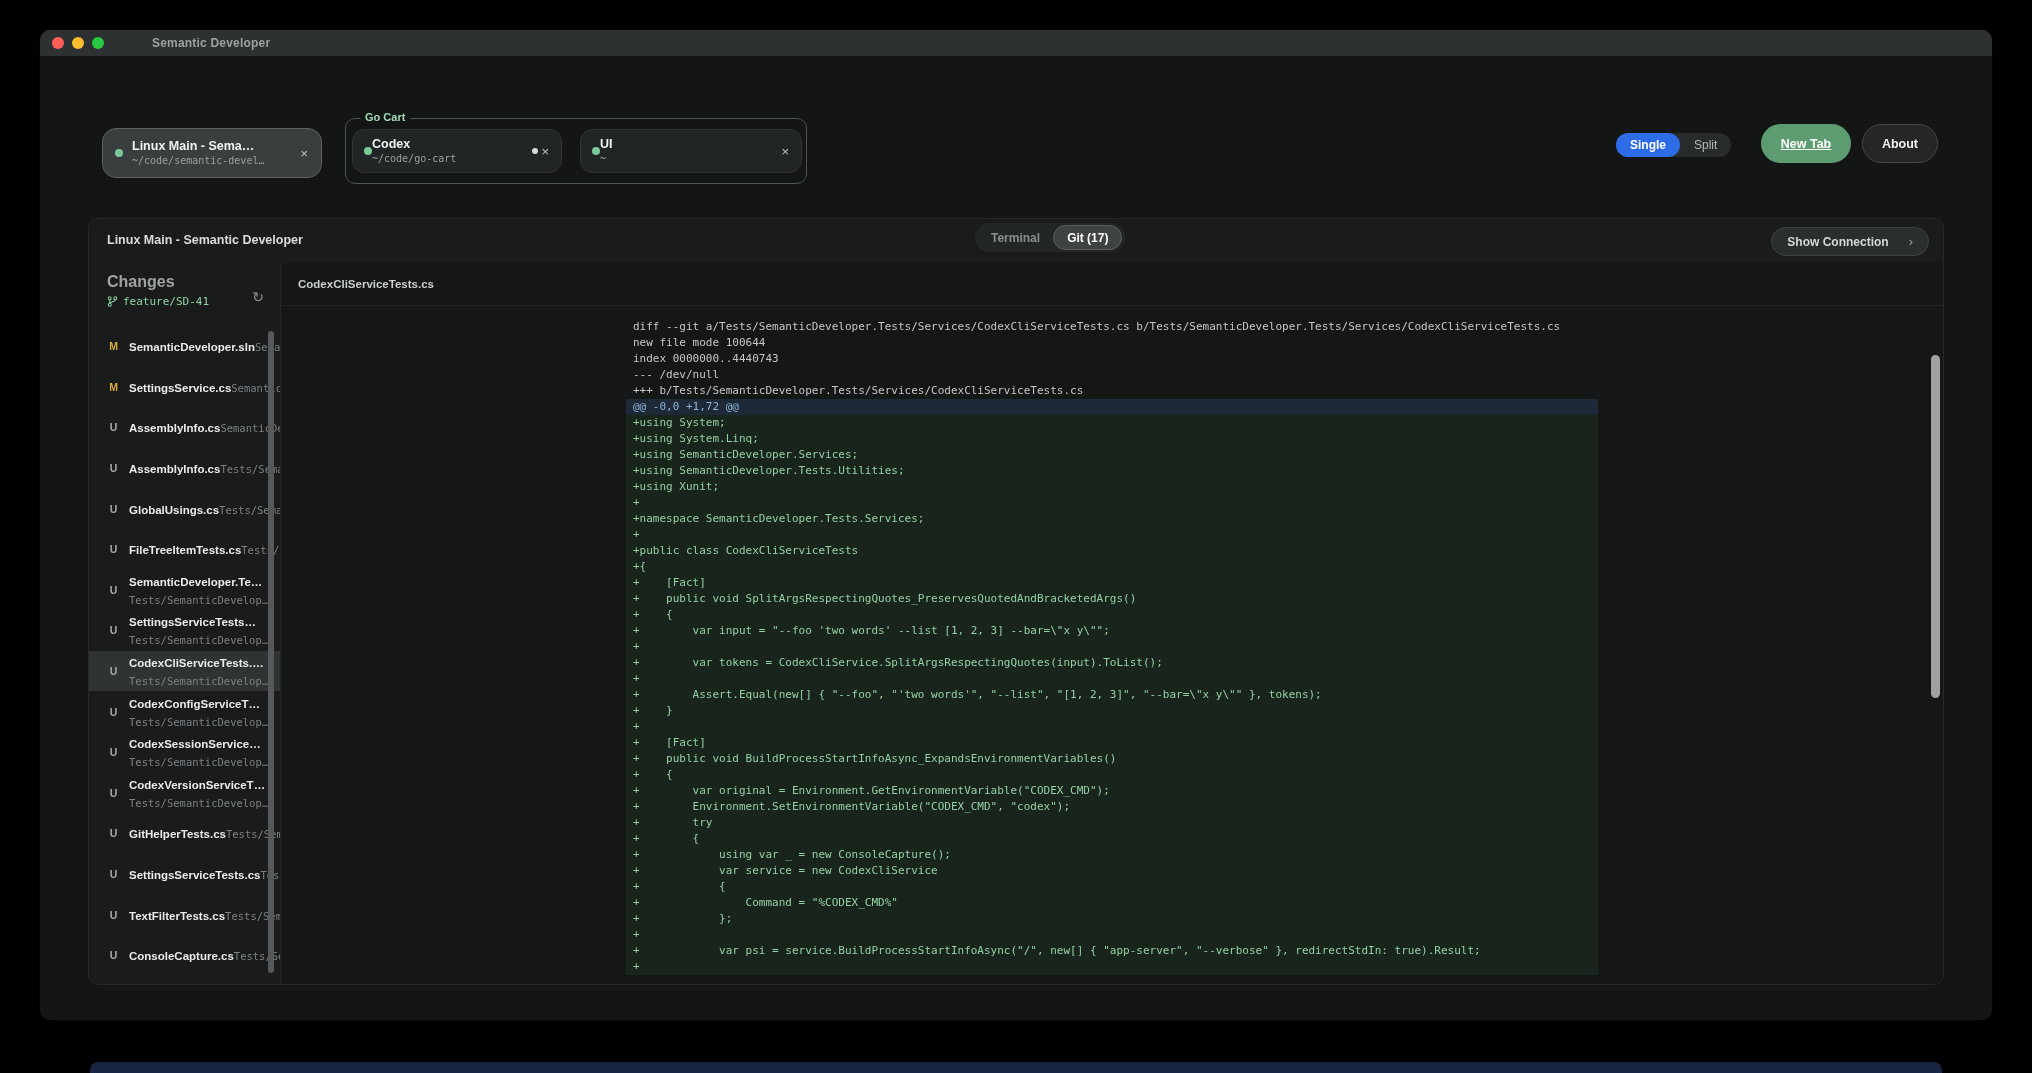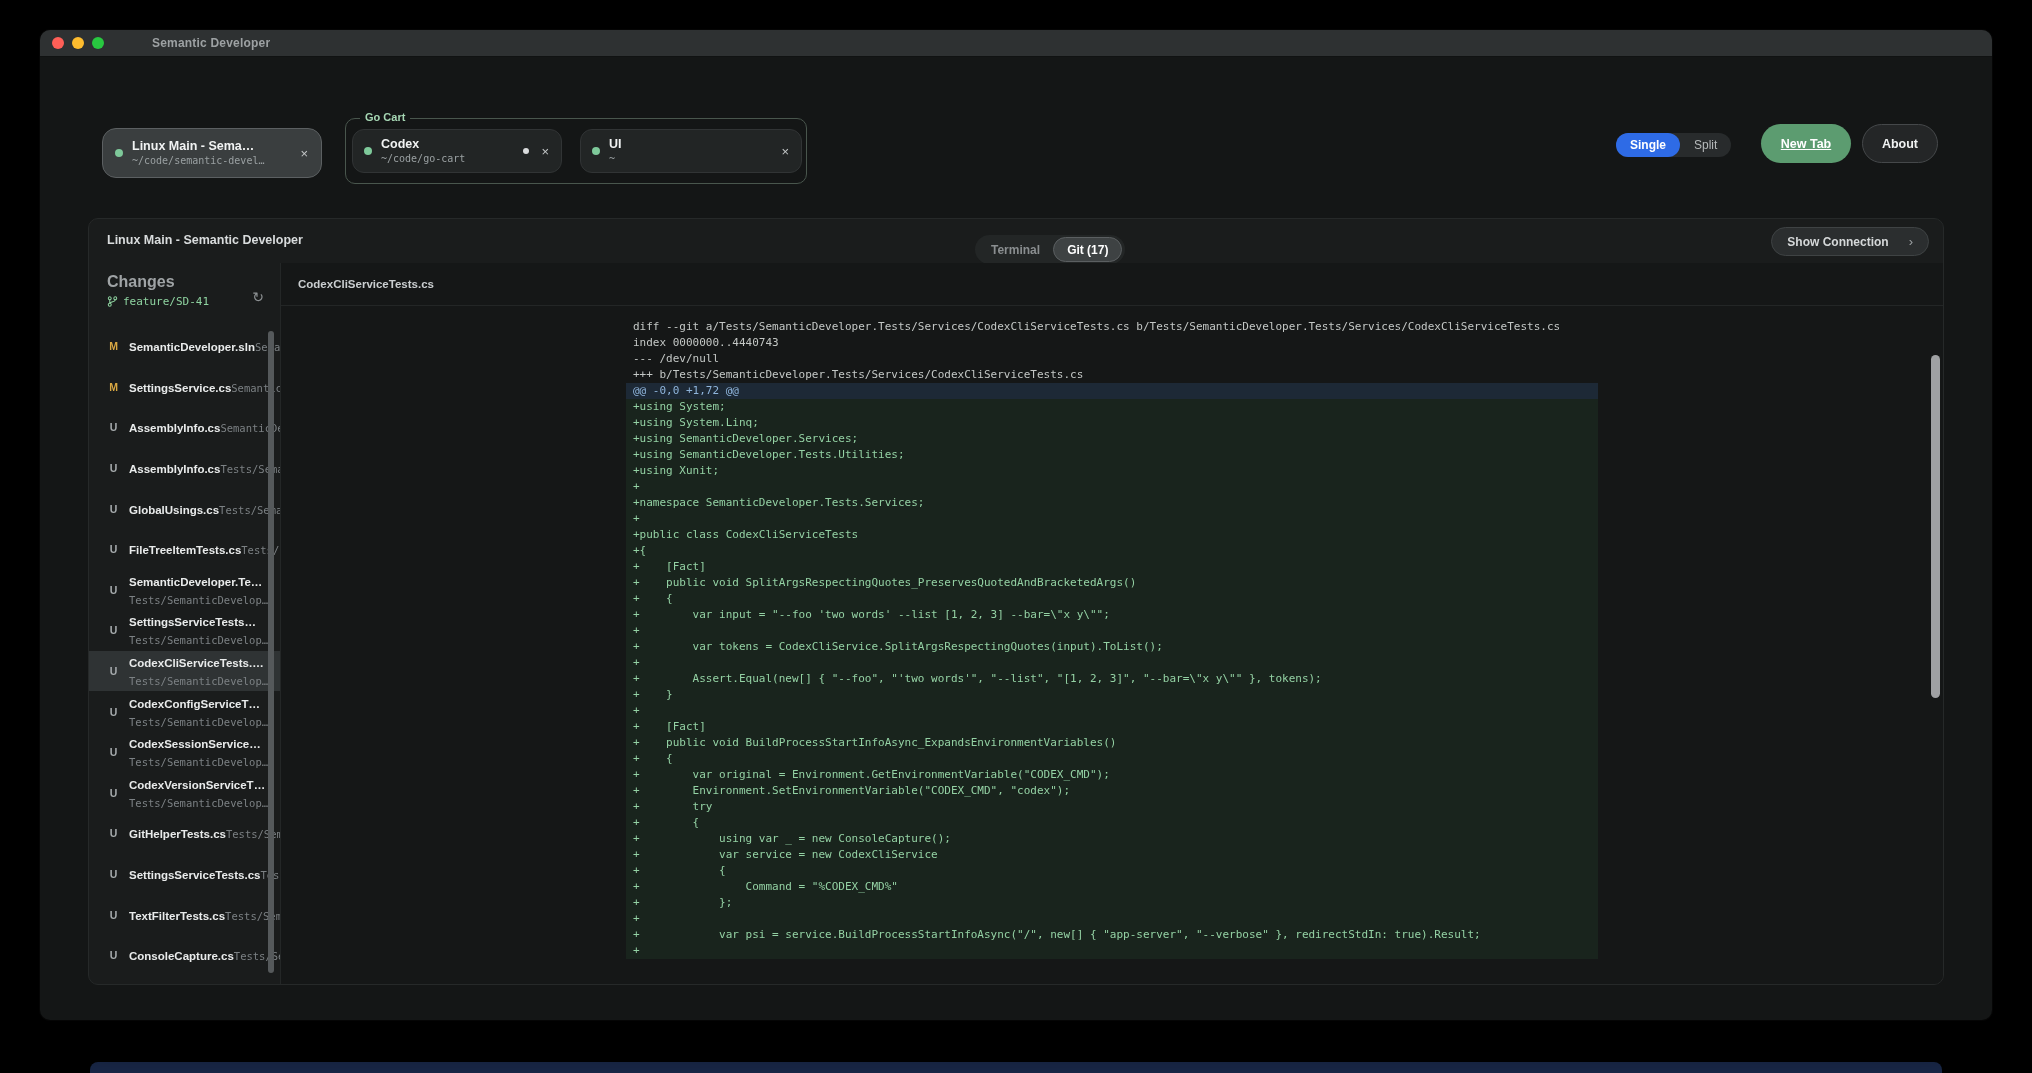--- a/index.html
+++ b/index.html
@@ -18,21 +18,21 @@
               display:flex; align-items:center; padding:0 12px; }
   .tl-dot { width:12px; height:12px; border-radius:50%; margin-right:8px; }
   .tl-close{ background:#ff5f57; } .tl-min{ background:#febc2e; } .tl-max{ background:#28c840; }
   .win-title { color:#9da1a3; font-weight:bold; font-size:12px; margin-left:40px; letter-spacing:.2px; }
 
   
   .tab-main { position:absolute; left:62px; top:98px; width:220px; height:50px;
               background:#3a3e3f; border:1px solid #5c6062; border-radius:14px;
               display:flex; align-items:center; padding:0 12px; gap:9px; cursor:default; }
   .tab-sub  { background:#222525; border:1px solid #313435; border-radius:12px;
-              display:flex; align-items:center; padding:0 11px; gap:9px; position:absolute; height:44px; top:10px; }
+              display:flex; align-items:center; padding:0 11px; position:absolute; height:44px; top:10px; }
   .tab-dot { width:8px; height:8px; border-radius:50%; background:#7ec99a; flex:0 0 auto; }
   .tab-col { display:flex; flex-direction:column; justify-content:center; min-width:0; flex:1; }
   .tab-title { color:#f1f3f3; font-weight:bold; font-size:12.5px; line-height:15px; white-space:nowrap; overflow:hidden; }
   .tab-path  { color:#9aa0a2; font-size:10px; line-height:13px; font-family:"DejaVu Sans Mono", monospace; white-space:nowrap; overflow:hidden; }
   .tab-close { color:#c4c7c8; font-size:13px; line-height:13px; padding:0 1px; flex:0 0 auto; cursor:pointer; }
   .activity-dot { width:6px; height:6px; border-radius:50%; background:#d9dbdc; flex:0 0 auto; margin-right:2px; }
 
   .tab-group { position:absolute; left:305px; top:88px; width:462px; height:66px;
                border:1px solid #49564d; border-radius:10px; }
   .tab-group-label { position:absolute; top:-8px; left:14px; background:#141616; padding:0 5px;
@@ -50,21 +50,21 @@
                 display:flex; align-items:center; justify-content:center; cursor:pointer;text-decoration:underline; }
   .btn-about  { position:absolute; left:1822px; top:94px; width:76px; height:39px; background:#242627;
                 border:1px solid #45484a; border-radius:19.5px; color:#f0f2f2; font-weight:bold; font-size:12.5px;
                 display:flex; align-items:center; justify-content:center; cursor:pointer; }
 
   
   .panel { position:absolute; left:48px; top:188px; width:1856px; height:767px;
            background:#1a1c1c; border:1px solid #262929; border-radius:10px; overflow:hidden; }
   .panel-header { position:relative; height:44px; }
   .panel-title { position:absolute; left:18px; top:14px; color:#d9dcdd; font-weight:bold; font-size:12.5px; }
-  .mode-pills { position:absolute; left:886px; top:16px; height:29px; background:#232626; border-radius:14.5px;
+  .mode-pills { position:absolute; left:886px; top:4px; height:29px; background:#232626; border-radius:14.5px;
                 display:flex; align-items:center; padding:0 3px; }
   .mode-pill { height:29px; padding:0 13px; display:flex; align-items:center; color:#8a8e90;
                font-size:12px; font-weight:bold; border-radius:14.5px; cursor:pointer; }
   .mode-pill.active { background:#3e4243; border:1px solid #5b5f61; color:#fff; height:25px; }
   .btn-connection { position:absolute; right:14px; top:8px; height:29px; background:#2b2e2f;
                     border:1px solid #3f4344; border-radius:14.5px; padding:0 15px;
                     display:flex; align-items:center; gap:20px; color:#d5d8d9; font-weight:bold; font-size:12px; cursor:pointer; }
   .chev { color:#9da1a3; font-size:13px; font-weight:normal; }
 
   
@@ -248,20 +248,21 @@
       <div class="sb-scroll"></div>
     </div>
 
     <div class="diff-area">
       <div class="diff-header">
         <span class="diff-file-title">CodexCliServiceTests.cs</span>
       </div>
       <div class="diff-body">
         <div class="diff-pre">
             <div class="dline meta">diff --git a/Tests/SemanticDeveloper.Tests/Services/CodexCliServiceTests.cs b/Tests/SemanticDeveloper.Tests/Services/CodexCliServiceTests.cs</div>
+            <div class="dline meta">new file mode 100644</div>
             <div class="dline meta">index 0000000..4440743</div>
             <div class="dline meta">--- /dev/null</div>
             <div class="dline meta">+++ b/Tests/SemanticDeveloper.Tests/Services/CodexCliServiceTests.cs</div>
             <div class="dline hunk">@@ -0,0 +1,72 @@</div>
             <div class="dline add">+using System;</div>
             <div class="dline add">+using System.Linq;</div>
             <div class="dline add">+using SemanticDeveloper.Services;</div>
             <div class="dline add">+using SemanticDeveloper.Tests.Utilities;</div>
             <div class="dline add">+using Xunit;</div>
             <div class="dline add">+</div>

